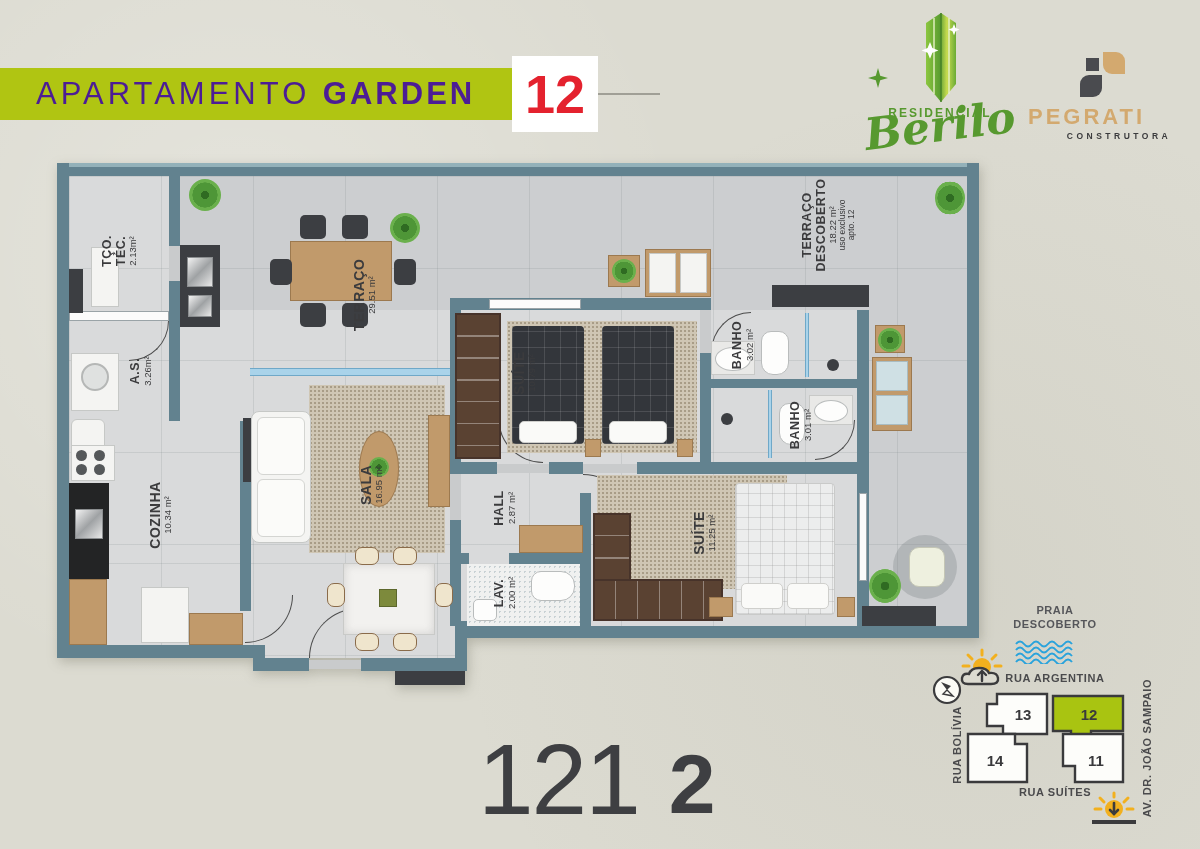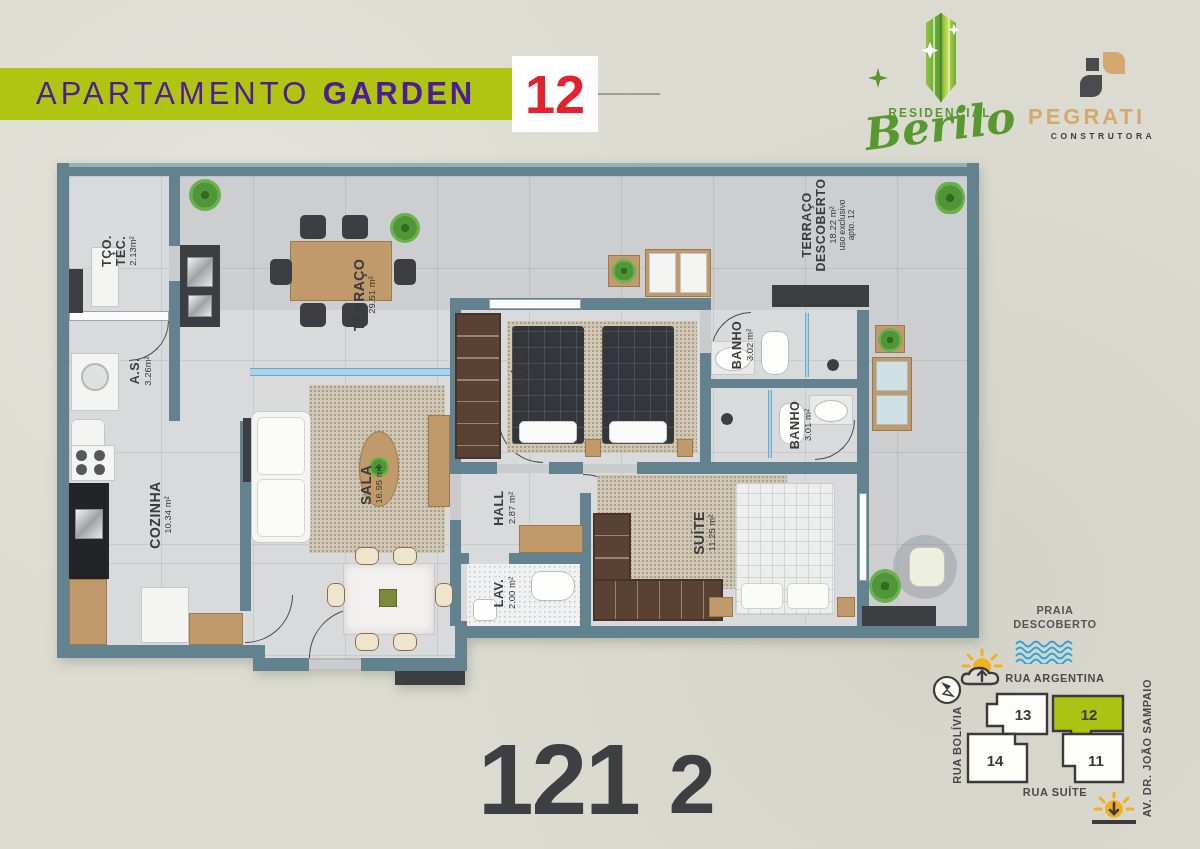--- a/index.html
+++ b/index.html
@@ -22,21 +22,21 @@
   #berilo{left:860px;top:12px;width:160px;height:140px;}
   #berilo .resid{position:absolute;top:94px;left:24px;width:112px;text-align:center;font-size:12px;font-weight:700;letter-spacing:2px;color:#57992f;}
   #berilo .script{position:absolute;top:88px;left:-6px;width:172px;text-align:center;font-family:"DejaVu Serif", serif;font-style:italic;font-weight:700;font-size:44px;color:#57992f;transform:rotate(-7deg);}
   #pegrati{left:1028px;top:52px;width:150px;height:92px;}
   .pmark{position:absolute;left:52px;top:0;width:46px;height:46px;}
   .pmark div{position:absolute;}
   .pm-tl{left:6px;top:6px;width:13px;height:13px;background:#4a4b4f;}
   .pm-tr{left:23px;top:0;width:22px;height:22px;background:#d3a96f;border-radius:0 9px 0 9px;}
   .pm-bl{left:0;top:23px;width:22px;height:22px;background:#4a4b4f;border-radius:9px 0 9px 0;}
   #pegrati .pname{position:absolute;top:52px;left:0;width:150px;text-align:left;font-size:22px;font-weight:700;letter-spacing:3px;color:#d3a96f;}
-  #pegrati .psub{position:absolute;top:79px;left:0;width:150px;text-align:center;font-size:8.5px;font-weight:700;letter-spacing:3.5px;color:#3b3b3d;}
+  #pegrati .psub{position:absolute;top:79px;left:16px;width:150px;text-align:center;font-size:8.5px;font-weight:700;letter-spacing:3.5px;color:#3b3b3d;}
   
   #plan{left:57px;top:163px;width:922px;height:520px;filter:drop-shadow(2px 4px 6px rgba(80,80,60,.28));}
   #plan .abs{position:absolute;}
   .floor{background:#d9dadb;background-image:
      linear-gradient(rgba(120,130,135,.18) 1px, transparent 1px),
      linear-gradient(90deg, rgba(120,130,135,.18) 1px, transparent 1px);
      background-size:92px 92px;}
   .tint{background:rgba(125,138,145,.14);}
   .wall{background:#62828f;}
   .wallcap{background:#93b1b9;}
@@ -64,21 +64,21 @@
   .toilet{background:#fdfdfc;border:1px solid #b9bcbc;border-radius:10px 10px 12px 12px;box-sizing:border-box;}
   .sink{background:#fdfdfc;border:1px solid #b9bcbc;box-sizing:border-box;}
   .steel{background:linear-gradient(135deg,#f2f2f2,#9fa2a4 50%,#e8e8e8);border:1px solid #8b8e90;box-sizing:border-box;}
   .rlabel{transform:translate(-50%,-50%) rotate(-90deg);display:flex;flex-direction:column;align-items:center;line-height:1.08;white-space:nowrap;color:#3b3b3d;text-align:center;}
   .rname{font-weight:700;font-size:14px;letter-spacing:.5px;}
   .rname.sm{font-size:12.5px;}
   .rarea{font-size:9.5px;font-weight:400;}
   .rnote{font-size:8.5px;font-weight:400;}
   
   #summary{left:478px;top:714px;height:104px;display:flex;align-items:flex-end;color:#3e3f42;}
-  #summary .big{font-size:100px;font-weight:700;line-height:.78;letter-spacing:-2px;}
+  #summary .big{font-size:100px;font-weight:400;line-height:.78;letter-spacing:-2px;}
   #summary .fracol{display:flex;flex-direction:column;justify-content:space-between;height:92px;margin-left:2px;}
   #summary .frac{font-size:50px;font-weight:800;line-height:.8;}
   #summary .unit{font-size:30px;font-weight:400;margin-left:12px;line-height:.9;}
   #summary .two{font-size:84px;font-weight:800;line-height:.78;margin-left:30px;}
   #summary .suites{font-size:56px;font-weight:400;line-height:.82;margin-left:8px;letter-spacing:1px;}
   
   .maptext{font-size:11px;font-weight:700;letter-spacing:.6px;color:#4a4a4c;text-align:center;}
   .vtext{transform:translate(-50%,-50%) rotate(-90deg);white-space:nowrap;position:absolute;}
   #praia{left:993px;top:604px;width:124px;line-height:1.25;color:#55565a;}
   svg text{font-family:"Liberation Sans",sans-serif;}
@@ -372,21 +372,21 @@
   </g>
 </svg>
 <svg class="abs" style="left:931px;top:674px" width="32" height="32" viewBox="0 0 32 32">
   <circle cx="16" cy="16" r="13" fill="#fbfbf6" stroke="#3b3b3d" stroke-width="2.2"></circle>
   <polygon points="10,8 20,12 16,16" fill="#3b3b3d"></polygon>
   <polygon points="16,16 22,22 12,20" fill="none" stroke="#3b3b3d" stroke-width="1.4"></polygon>
 </svg>
 <div class="abs maptext" style="left:1000px;top:672px;width:110px">RUA ARGENTINA</div>
 <div class="vtext maptext" style="left:957px;top:745px">RUA BOLÍVIA</div>
 <div class="vtext maptext" style="left:1147px;top:748px">AV. DR. JOÃO SAMPAIO</div>
-<div class="abs maptext" style="left:1000px;top:786px;width:110px">RUA SUÍTE</div>
+<div class="abs maptext" style="left:1000px;top:786px;width:110px">RUA SUÍTES</div>
 <svg class="abs" style="left:963px;top:690px" width="165" height="96" viewBox="0 0 165 96">
   <g stroke="#3a3a3c" stroke-width="2.4" stroke-linejoin="miter">
     <polygon points="34,4 84,4 84,44 40,44 40,36 24,36 24,14 34,14" fill="#fdfdfa"></polygon>
     <polygon points="90,6 160,6 160,41 128,41 128,47 108,47 108,41 90,41" fill="#a9c411"></polygon>
     <polygon points="5,44 52,44 52,54 64,54 64,92 5,92" fill="#fdfdfa"></polygon>
     <polygon points="100,44 160,44 160,92 112,92 112,76 100,76" fill="#fdfdfa"></polygon>
   </g>
   <g fill="#3a3a3c" font-size="15" font-weight="bold" text-anchor="middle">
     <text x="60" y="30">13</text>
     <text x="126" y="30">12</text>

